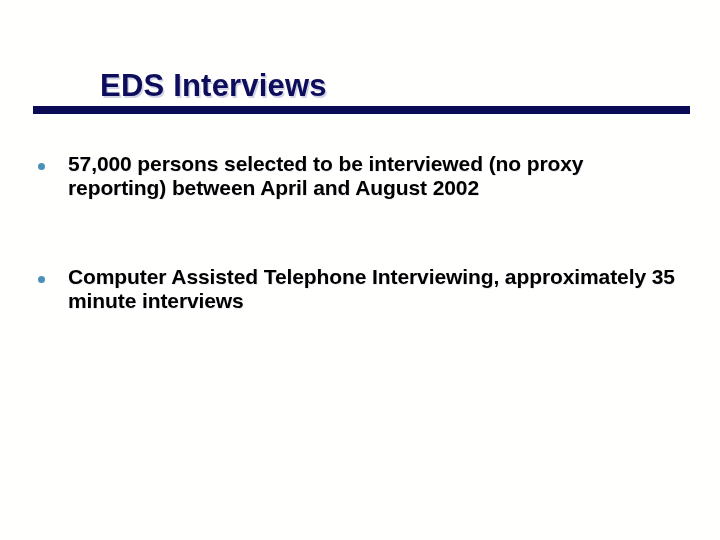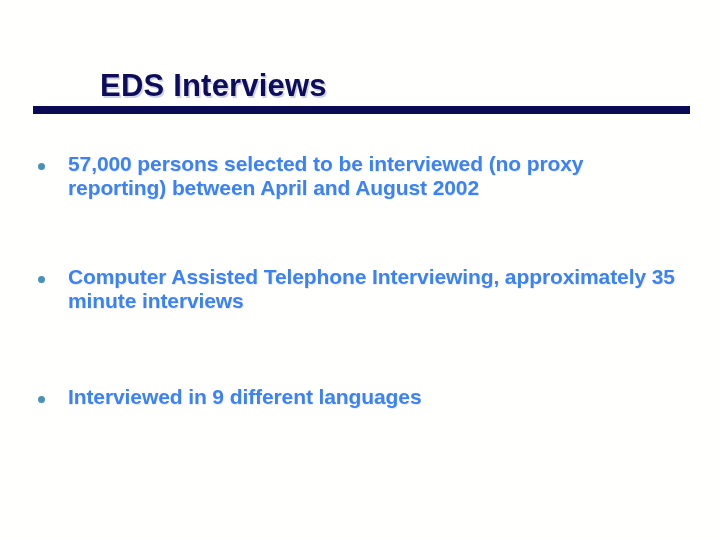--- a/index.html
+++ b/index.html
@@ -42,21 +42,21 @@
   }
   .bullet-list {
     position: absolute;
     left: 33px;
     top: 152px;
     width: 650px;
   }
   .bullet-item {
     position: relative;
     padding-left: 35px;
-    color: #3b82f6;
+    color: #000000;
     font-size: 21px;
     font-weight: bold;
     line-height: 23.5px;
     letter-spacing: -0.1px;
   }
   .bullet-item .bullet-dot {
     position: absolute;
     left: 5px;
     top: 11px;
     width: 7px;
@@ -90,22 +90,18 @@
 
     <div class="gap-1"></div>
 
     <div class="bullet-item">
       <span class="bullet-dot"></span>
       <span class="bullet-text">Computer Assisted Telephone Interviewing, approximately 35 minute interviews</span>
     </div>
 
     <div class="gap-2"></div>
 
-    <div class="bullet-item">
-      <span class="bullet-dot"></span>
-      <span class="bullet-text">Interviewed in 9 different languages</span>
-    </div>
 
     <div class="gap-3"></div>
 
 
   </div>
 </div>
 
 </body></html>

